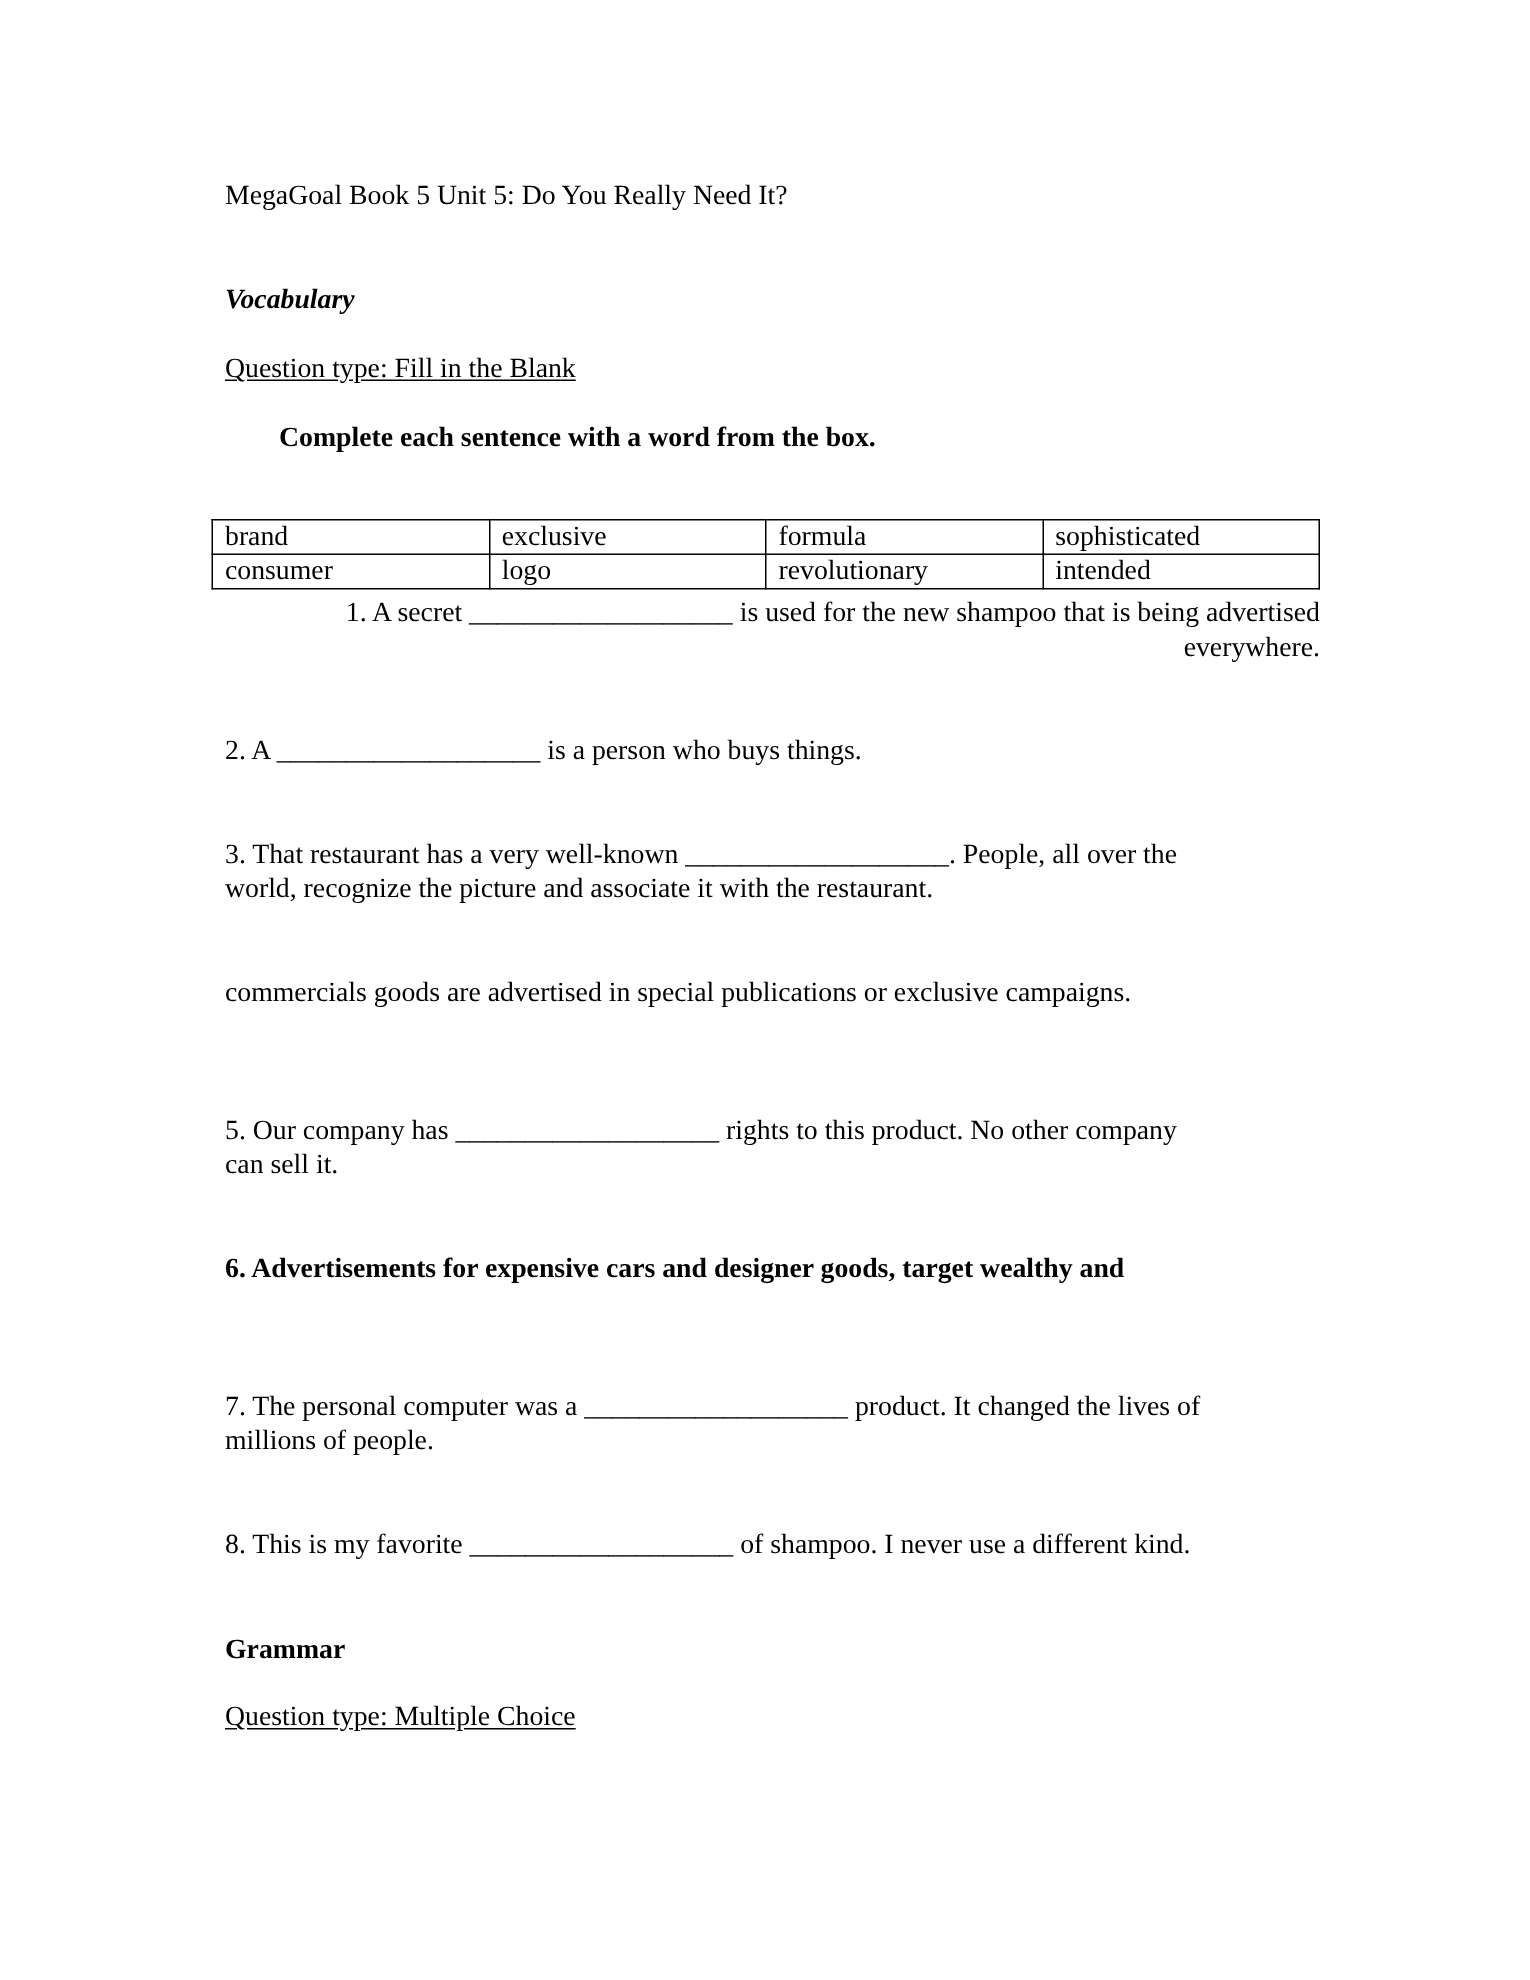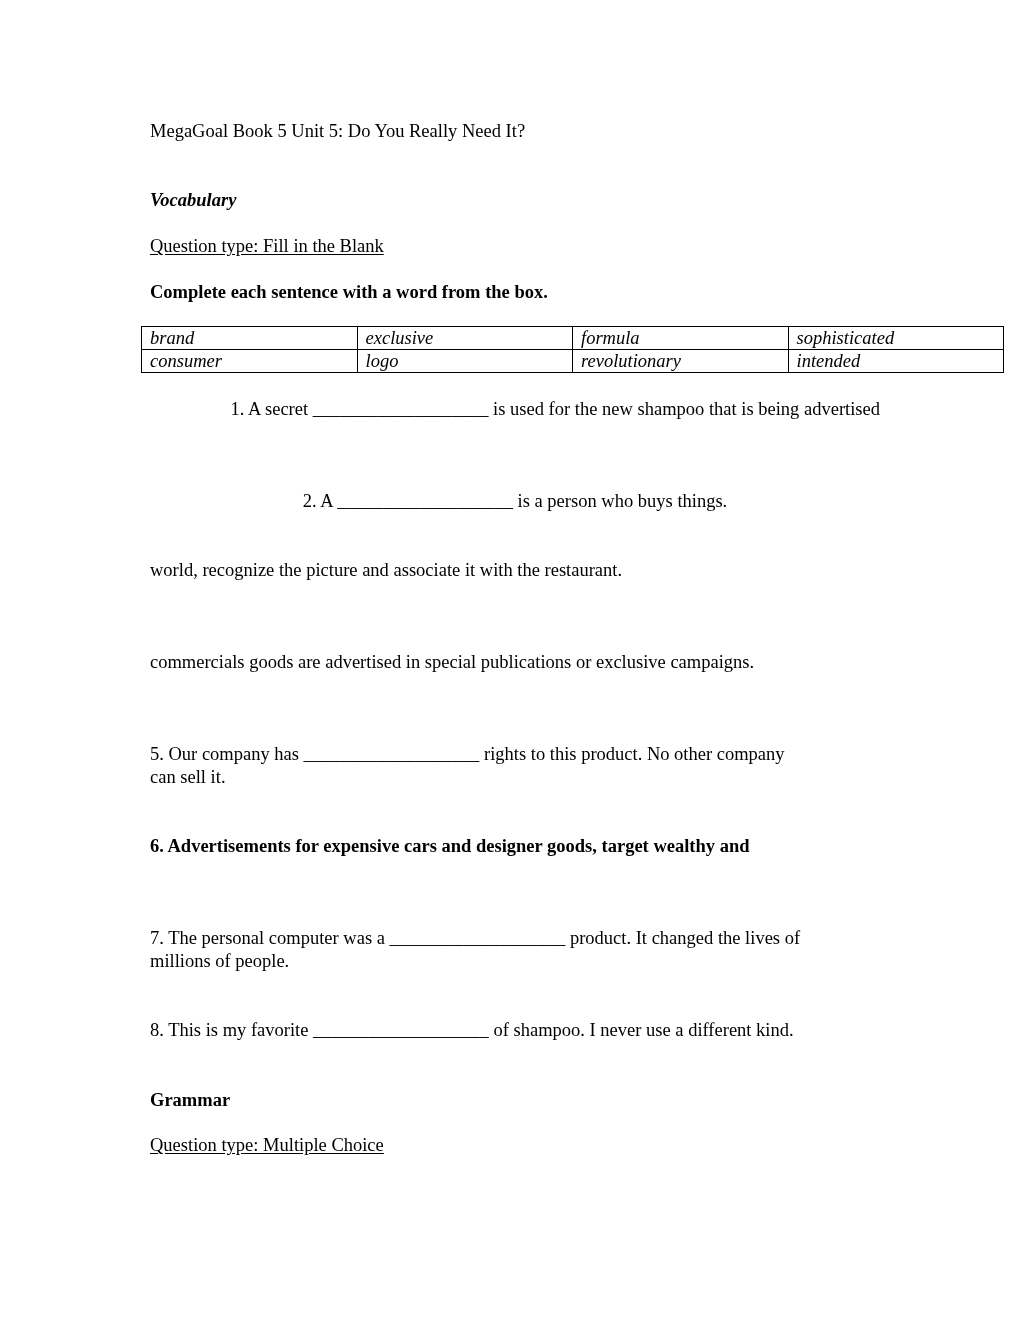--- a/index.html
+++ b/index.html
@@ -28,25 +28,24 @@
       left: 0;
       white-space: nowrap;
     }
     .title { top: 120px; }
     .section-heading { font-weight: bold; }
     .qtype { text-decoration: underline; text-underline-offset: 2px; }
     .instruction { font-weight: bold; }
     .word-box {
       position: absolute;
       left: -9px;
-      top: 326px;
-      width: 863px;
+      top: 346px;
+      width: 739px;
       border-collapse: collapse;
       table-layout: fixed;
-      font-style: italic;
     }
     .word-box td {
       border: 1px solid #000;
       padding: 0 8px;
       height: 22px;
       line-height: 22px;
       font-size: 18.5px;
     }
     .question {
       position: absolute;
@@ -59,48 +58,50 @@
 <body>
 
 <div class="page">
 
   <div class="abs title">MegaGoal Book 5 Unit 5: Do You Really Need It?</div>
 
   <div class="abs section-heading" style="top:189px;font-style:italic;">Vocabulary</div>
 
   <div class="abs qtype" style="top:235px;">Question type: Fill in the Blank</div>
 
-  <div class="abs instruction" style="top:281px;">Complete each sentence with a word from the box.</div>
+  <div class="abs instruction" style="top:281px;margin-left:36px;">Complete each sentence with a word from the box.</div>
 
   <table class="word-box">
     <tbody>
         <tr>
       <td>brand</td>
       <td>exclusive</td>
       <td>formula</td>
       <td>sophisticated</td>
     </tr>
     <tr>
       <td>consumer</td>
       <td>logo</td>
       <td>revolutionary</td>
       <td>intended</td>
     </tr>
   </tbody>
     </table>
 
   <div class="question" style="top:398px;text-align:right;">
     <div>1. A secret ___________________ is used for the new shampoo that is being advertised</div>
+    <div>everywhere.</div>
   </div>
 
-  <div class="question" style="top:490px;text-align:center;">
+  <div class="question" style="top:490px;">
     <div>2. A ___________________ is a person who buys things.</div>
   </div>
 
   <div class="question" style="top:559px;">
+    <div>3. That restaurant has a very well-known ___________________. People, all over the</div>
     <div>world, recognize the picture and associate it with the restaurant.</div>
   </div>
 
   <div class="question" style="top:651px;">
     <div>commercials goods are advertised in special publications or exclusive campaigns.</div>
   </div>
 
   <div class="question" style="top:743px;">
     <div>5. Our company has ___________________ rights to this product. No other company</div>
     <div>can sell it.</div>

